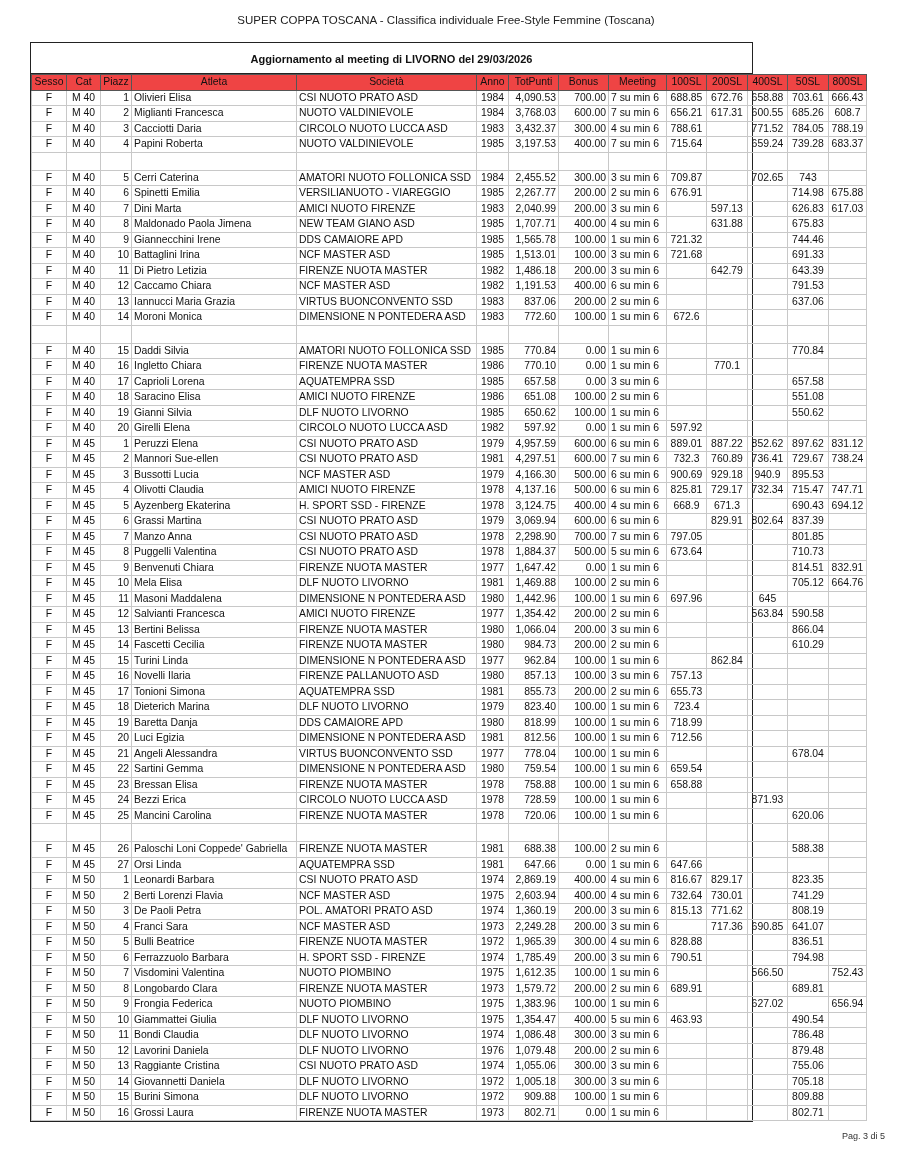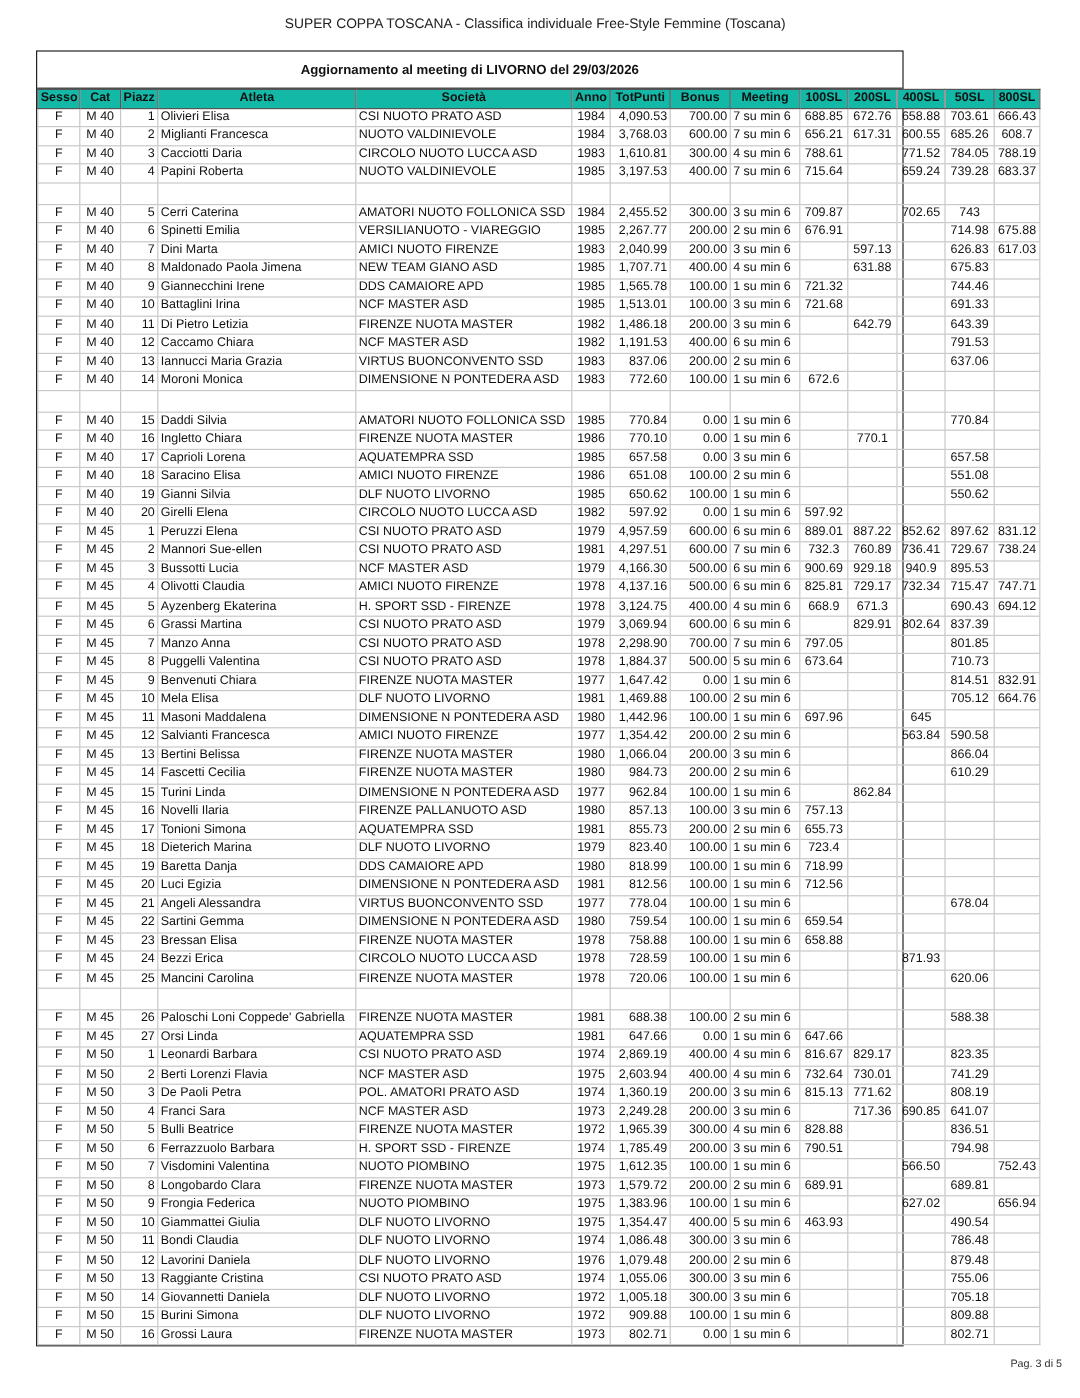--- a/index.html
+++ b/index.html
@@ -2,21 +2,21 @@
 <html><head>
 <meta charset="utf-8">
 <style>
   html, body { margin: 0; padding: 0; background: #ffffff; }
   body { width: 900px; height: 1165px; position: relative; font-family: "Liberation Sans", sans-serif; color: #111; overflow: hidden; }
   .doc-title { position: absolute; top: 14px; left: 0; width: 892px; text-align: center; font-size: 11.5px; color: #222; }
   .frame { position: absolute; left: 30px; top: 42px; width: 723px; border: 1.5px solid #222; box-sizing: border-box; }
   .subtitle { height: 30px; line-height: 32px; text-align: center; font-size: 11px; font-weight: bold; color: #111; border-bottom: 1.5px solid #222; }
   table { border-collapse: collapse; table-layout: fixed; width: 835px; font-family: "Liberation Sans Narrow", "Liberation Sans", sans-serif; font-size: 10.4px; }
   th, td { border: 1px solid #c8c8c8; height: 14.5px; padding: 0 2px; white-space: nowrap; overflow: hidden; line-height: 14.5px; }
-  th { background: #14b8a6; font-weight: bold; text-align: center; border-color: #555; }
+  th { background: #ef4444; font-weight: normal; text-align: center; border-color: #555; }
   tr.gap td { height: 17px; }
   td.c { text-align: center; }
   td.r { text-align: right; }
   td.l { text-align: left; }
   td.ctr { text-align: center; }
   .footer { position: absolute; top: 1131px; left: 842px; font-size: 9px; color: #333; }
 </style>
 </head>
 <body>
 
@@ -92,21 +92,21 @@
           <td class="ctr">685.26</td>
           <td class="ctr">608.7</td>
         </tr>
         <tr>
           <td class="c">F</td>
           <td class="ctr">M 40</td>
           <td class="r">3</td>
           <td class="l">Cacciotti Daria</td>
           <td class="l">CIRCOLO NUOTO LUCCA ASD</td>
           <td class="ctr">1983</td>
-          <td class="r">1,610.81</td>
+          <td class="r">3,432.37</td>
           <td class="r">300.00</td>
           <td class="l">4 su min 6</td>
           <td class="ctr">788.61</td>
           <td class="ctr"></td>
           <td class="ctr">771.52</td>
           <td class="ctr">784.05</td>
           <td class="ctr">788.19</td>
         </tr>
         <tr>
           <td class="c">F</td>

